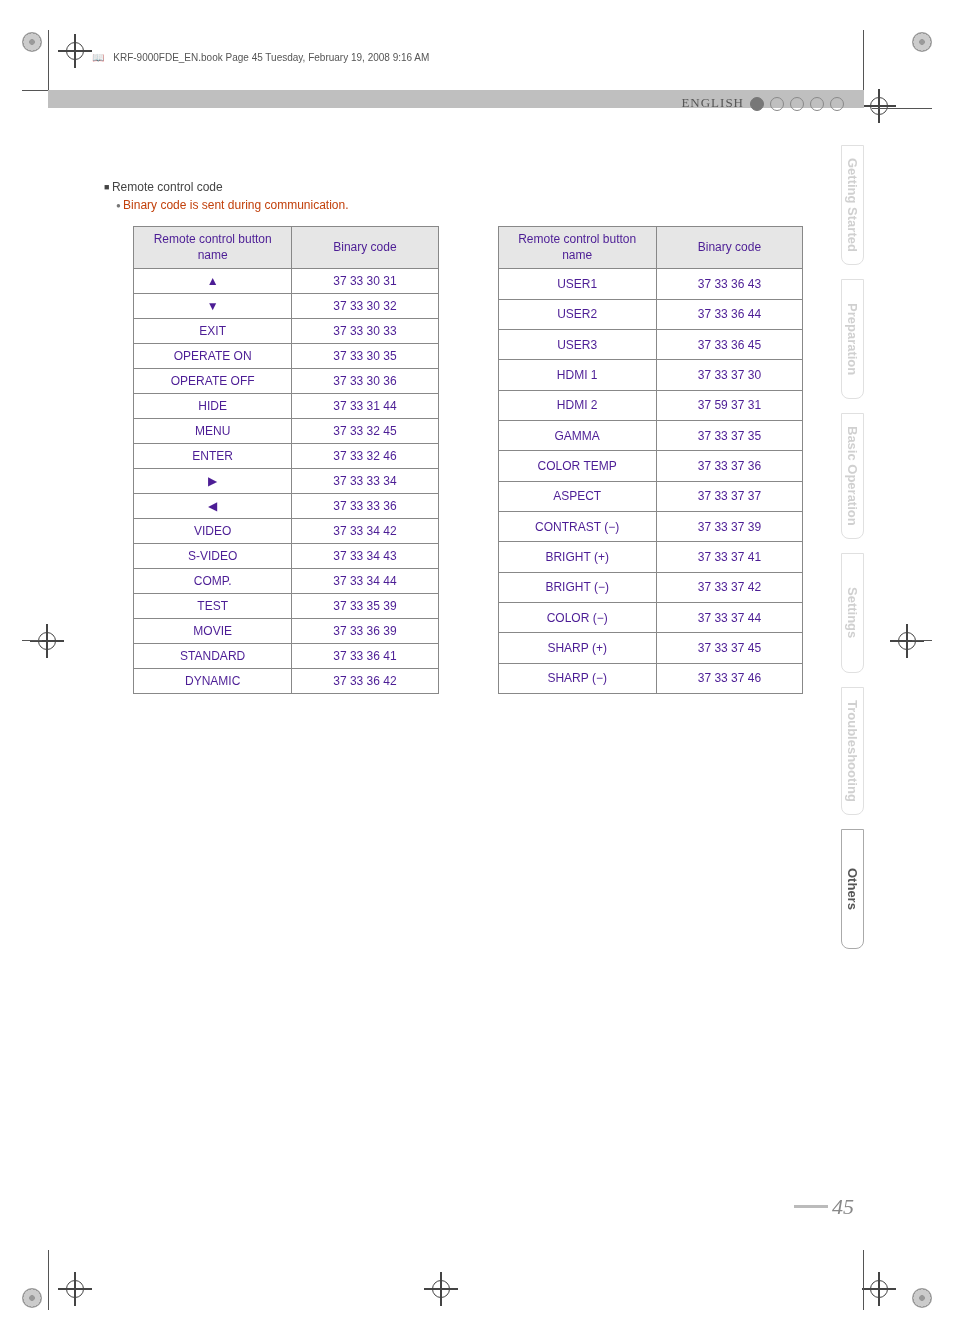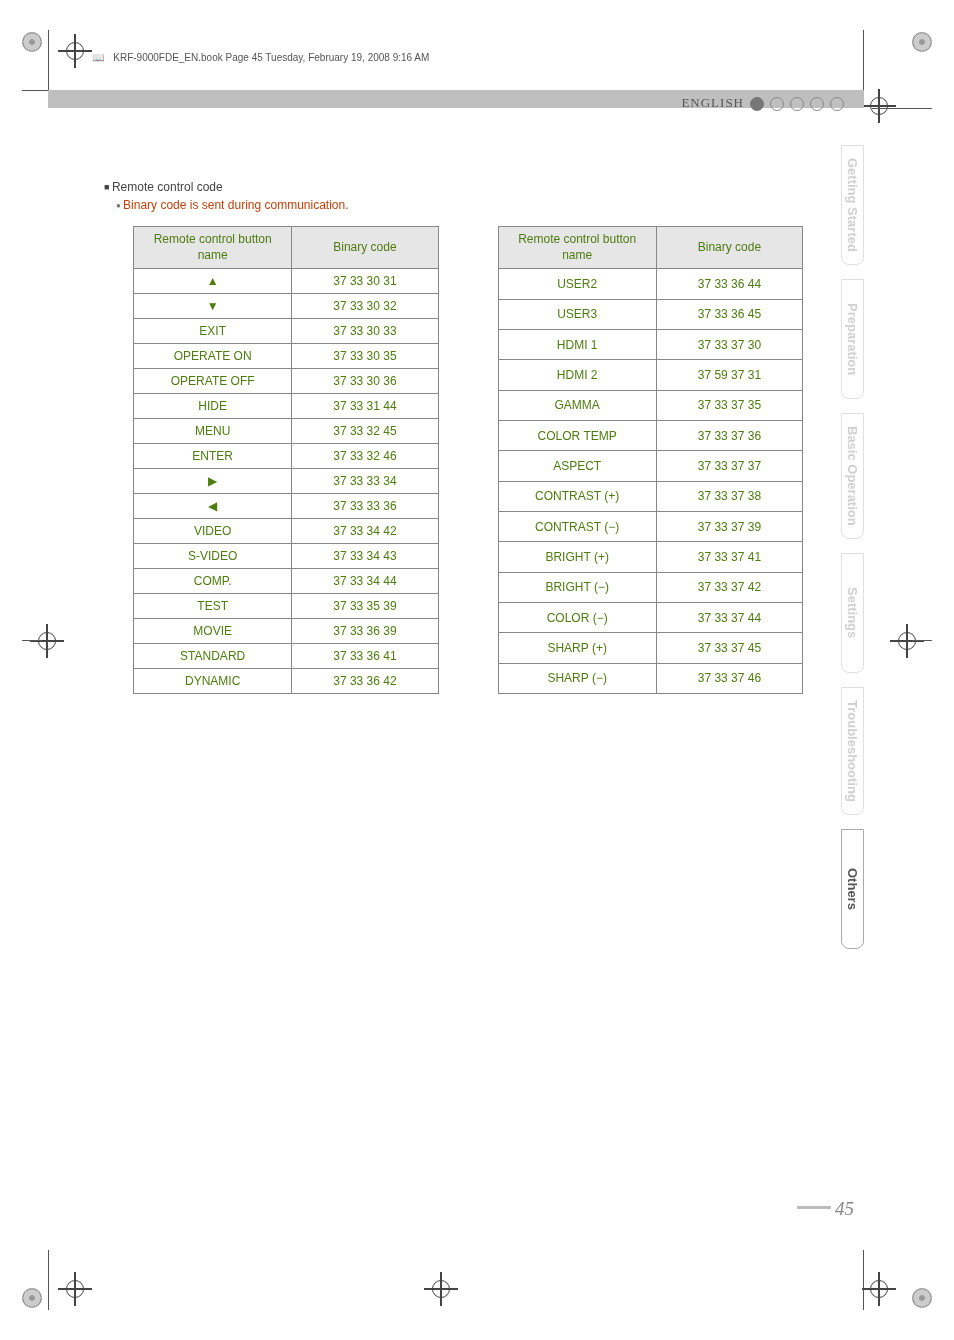--- a/index.html
+++ b/index.html
@@ -95,35 +95,35 @@
   .content {
     position: absolute;
     top: 180px; left: 104px; right: 151px;
   }
   .sect-title { font-size: 12px; color: #444; margin-bottom: 4px; }
   .sect-title::before { content: '■ '; font-size: 9px; vertical-align: 1px; }
   .sect-note { font-size: 12px; color: #c2410c; margin: 4px 0 14px 12px; }
   .sect-note::before { content: '● '; font-size: 8px; color: #777; vertical-align: 1px; }
 
   .tables { display: flex; gap: 30px; }
-  .tbl { border-collapse: collapse; width: 100%; font-size: 12px; color: #4d7c0f; margin-left: 29px; }
+  .tbl { border-collapse: collapse; width: 100%; font-size: 12px; color: #4c1d95; margin-left: 29px; }
   .tbl th, .tbl td {
     border: 1px solid #888;
     padding: 5px 6px;
     text-align: center;
     font-weight: normal;
   }
   .tbl th { background: #e6e6e6; line-height: 1.3; }
   .tbl td:first-child { width: 52%; }
 
   .page-num {
     position: absolute;
     bottom: 120px; right: 100px;
     font-family: Georgia, serif;
-    font-size: 19px; font-style: italic; color: #888;
+    font-size: 22px; font-style: italic; color: #888;
   }
   .page-num .bar {
     display: inline-block; width: 34px; height: 3px; background: #bbb;
     vertical-align: 6px; margin-right: 4px;
   }
 </style>
 </head>
 <body>
 
 <div class="print-mark corner-tl"></div>
@@ -272,20 +272,24 @@
     </table>
     <table class="tbl">
       <thead>
         <tr>
           <th>Remote control button name</th>
           <th>Binary code</th>
         </tr>
       </thead>
       <tbody id="tbody-right">
           <tr>
+            <td>USER1</td>
+            <td>37 33 36 43</td>
+          </tr>
+          <tr>
             <td>USER2</td>
             <td>37 33 36 44</td>
           </tr>
           <tr>
             <td>USER3</td>
             <td>37 33 36 45</td>
           </tr>
           <tr>
             <td>HDMI 1</td>
             <td>37 33 37 30</td>
@@ -298,24 +302,20 @@
             <td>GAMMA</td>
             <td>37 33 37 35</td>
           </tr>
           <tr>
             <td>COLOR TEMP</td>
             <td>37 33 37 36</td>
           </tr>
           <tr>
             <td>ASPECT</td>
             <td>37 33 37 37</td>
-          </tr>
-          <tr>
-            <td>CONTRAST (+)</td>
-            <td>37 33 37 38</td>
           </tr>
           <tr>
             <td>CONTRAST (−)</td>
             <td>37 33 37 39</td>
           </tr>
           <tr>
             <td>BRIGHT (+)</td>
             <td>37 33 37 41</td>
           </tr>
           <tr>

